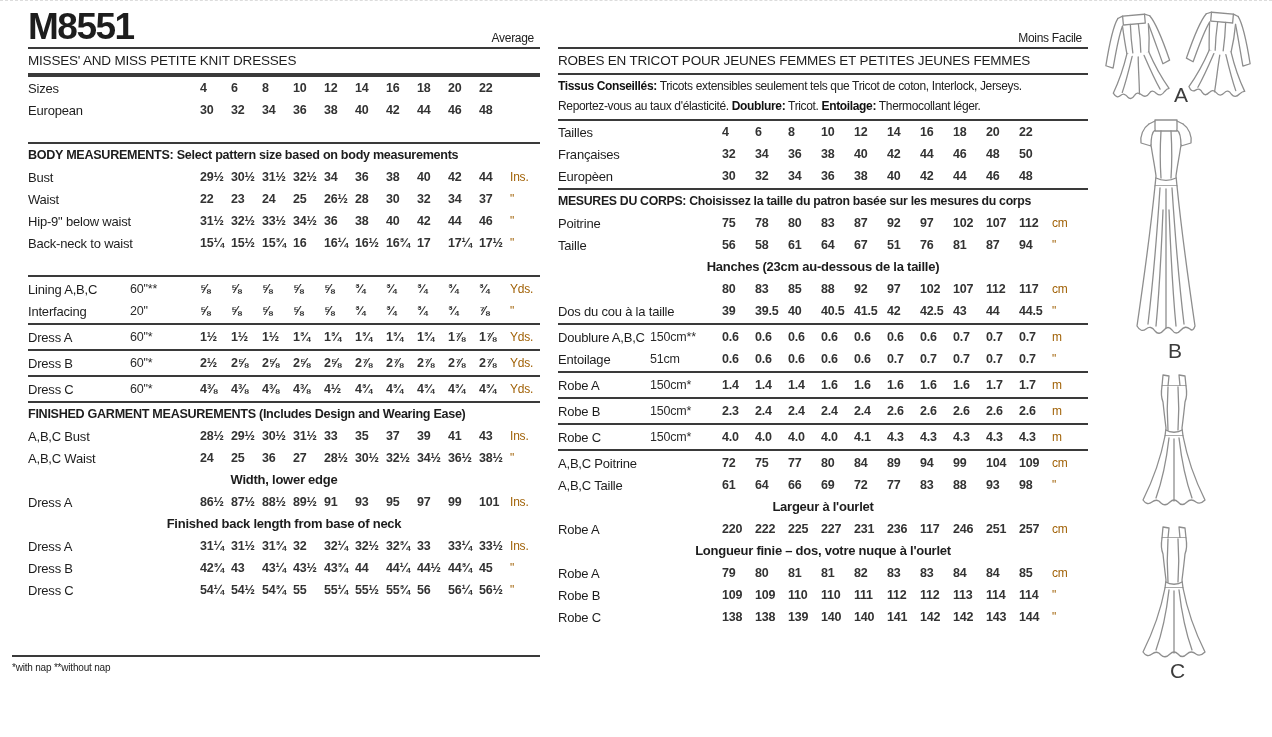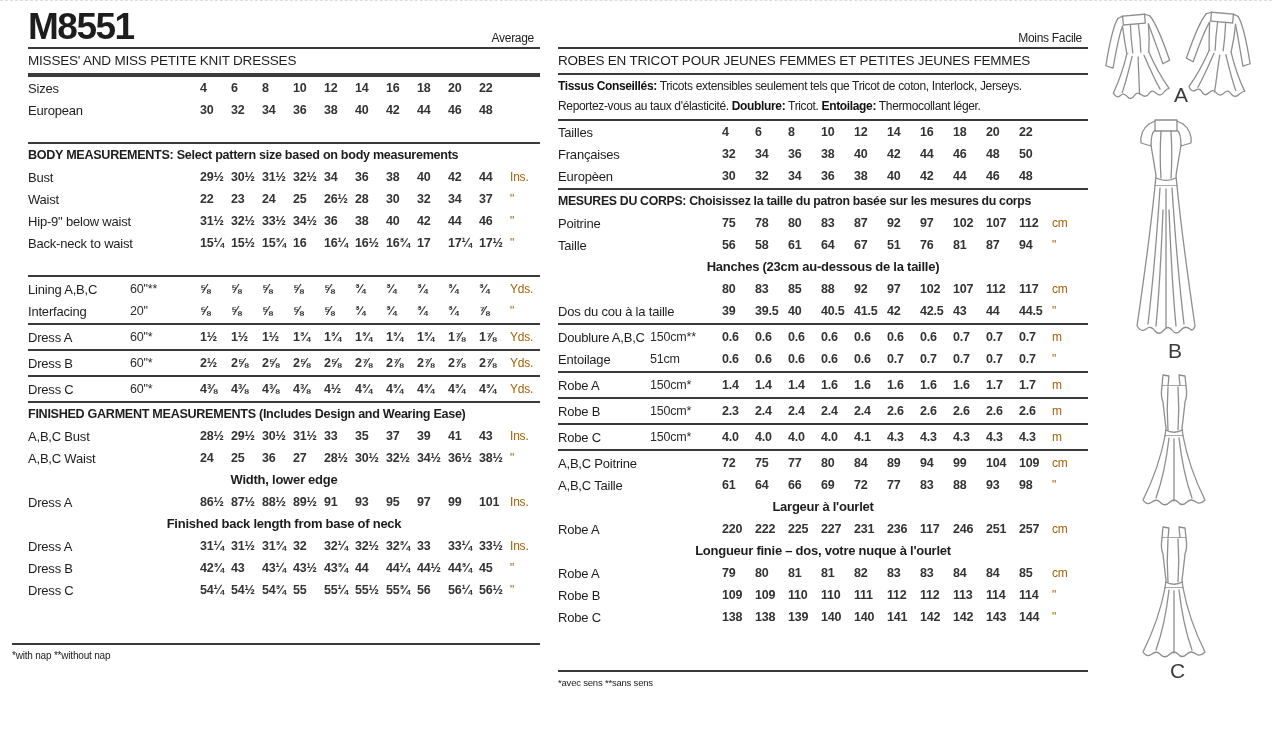--- a/index.html
+++ b/index.html
@@ -27,21 +27,21 @@
   .t-subheading{font-weight:700;font-size:13px;line-height:22px;letter-spacing:-0.25px;white-space:nowrap;text-align:center;}
   .trow{display:grid;height:22px;align-items:center;letter-spacing:-0.2px;}
   .col-en .trow{grid-template-columns:102px 70px repeat(10,31px) 1fr;}
   .col-fr .trow{grid-template-columns:92px 72px repeat(10,33px) 1fr;}
   .tlabel{font-weight:400;font-size:13px;white-space:nowrap;}
   .tlabel.span2{grid-column:1/3;}
   .twidth{font-weight:400;font-size:12.5px;color:#2b2b2b;white-space:nowrap;}
   .tval{font-weight:700;font-size:12.5px;color:#333;white-space:nowrap;}
   .tunit{font-weight:400;font-size:12px;color:#a16207;white-space:nowrap;}
   
-  .foot-block{margin-top:0;}
+  .foot-block{margin-top:12px;}
   .en-foot{margin-left:-16px;width:528px;}
   .footnote{font-size:10px;padding-top:5px;color:#222;letter-spacing:-0.2px;}
   .fr-foot .footnote{font-size:9.5px;}
   
   .illos{position:absolute;left:1100px;top:0;width:172px;height:737px;}
   .illo{position:absolute;}
   .illo svg{display:block;}
   .illo path{fill:none;stroke:#8e8e8e;stroke-width:1.3;stroke-linecap:round;stroke-linejoin:round;}
   .illo path.fill{fill:#ffffff;}
   .illo-label{position:absolute;font-size:21px;color:#3c3c3c;letter-spacing:0.5px;}
@@ -604,24 +604,20 @@
           <div class="tval">140</div>
           <div class="tval">141</div>
           <div class="tval">142</div>
           <div class="tval">142</div>
           <div class="tval">143</div>
           <div class="tval">144</div>
           <div class="tunit">"</div>
         </div>
         <div class="gap" style="height: 42px;"></div>
       </div>
-    <div class="foot-block fr-foot">
-      <div class="rule"></div>
-      <div class="footnote">*avec sens   **sans sens</div>
-    </div>
   </div>
 
   <div class="illos">
 
     <div class="illo" style="left:0px;top:6px;transform:rotate(-5deg);">
       <svg width="74" height="95" viewBox="0 0 74 95">
         <path class="fill" d="M26,8 L48,8 L48,17 L26,17 Z"></path>
         <path d="M26,8 L21,10 M48,8 L53,10"></path>
         <path class="fill" d="M21,10 C15,18 10,36 5,56 L12,59 C16,44 20,28 25,18"></path>
         <path class="fill" d="M53,10 C59,18 64,36 69,56 L62,59 C58,44 54,28 51,18"></path>

